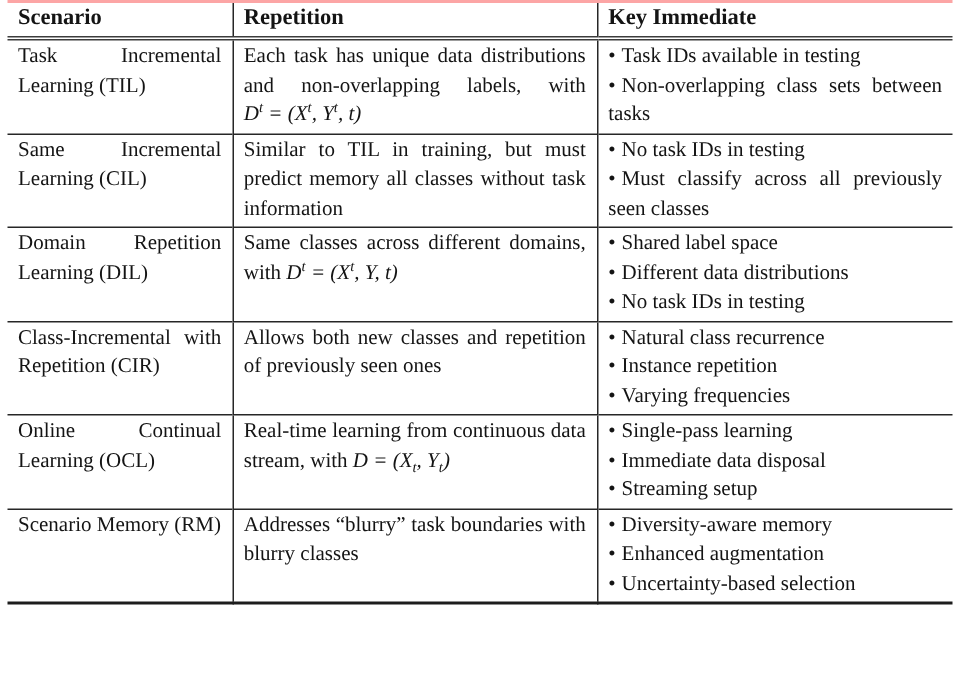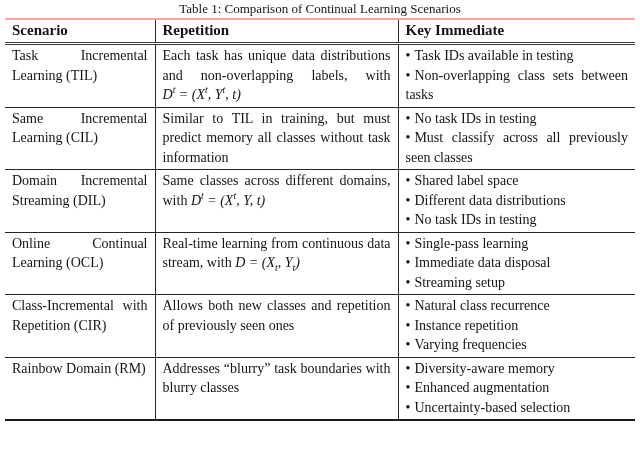--- a/index.html
+++ b/index.html
@@ -46,21 +46,20 @@
   td.scenario, td.desc { text-align: justify; }
   .feature { text-align: justify; }
   .bullet { margin-right: 4px; }
   .math { font-style: italic; white-space: nowrap; }
   .math sup, .math sub { font-size: 70%; line-height: 0; }
 </style>
 </head>
 <body>
 
 <div class="page">
-  <div class="caption">Table 1: Comparison of Continual Learning Scenarios</div>
   <table class="cmp">
     <colgroup>
       <col class="c1">
         <col class="c2">
         <col class="c3">
     </colgroup>
     <thead>
       <tr>
         <th>Scenario</th>
         <th class="vsep">Repetition</th>
@@ -78,48 +77,48 @@
         </tr>
         <tr>
           <td class="scenario">Same Incremental Learning (CIL)</td>
           <td class="desc vsep">Similar to TIL in training, but must predict memory all classes without task information</td>
           <td class="feat vsep">
             <div class="feature"><span class="bullet">•</span>No task IDs in testing</div>
             <div class="feature"><span class="bullet">•</span>Must classify across all previously seen classes</div>
           </td>
         </tr>
         <tr>
-          <td class="scenario">Domain Incremental Streaming (DIL)</td>
+          <td class="scenario">Domain Repetition Learning (DIL)</td>
           <td class="desc vsep">Same classes across different domains, with <span class="math">D<sup>t</sup> = (X<sup>t</sup>, Y, t)</span></td>
           <td class="feat vsep">
             <div class="feature"><span class="bullet">•</span>Shared label space</div>
             <div class="feature"><span class="bullet">•</span>Different data distributions</div>
             <div class="feature"><span class="bullet">•</span>No task IDs in testing</div>
+          </td>
+        </tr>
+        <tr>
+          <td class="scenario">Class-Incremental with Repetition (CIR)</td>
+          <td class="desc vsep">Allows both new classes and repetition of previously seen ones</td>
+          <td class="feat vsep">
+            <div class="feature"><span class="bullet">•</span>Natural class recurrence</div>
+            <div class="feature"><span class="bullet">•</span>Instance repetition</div>
+            <div class="feature"><span class="bullet">•</span>Varying frequencies</div>
           </td>
         </tr>
         <tr>
           <td class="scenario">Online Continual Learning (OCL)</td>
           <td class="desc vsep">Real-time learning from continuous data stream, with <span class="math">D = (X<sub>t</sub>, Y<sub>t</sub>)</span></td>
           <td class="feat vsep">
             <div class="feature"><span class="bullet">•</span>Single-pass learning</div>
             <div class="feature"><span class="bullet">•</span>Immediate data disposal</div>
             <div class="feature"><span class="bullet">•</span>Streaming setup</div>
           </td>
         </tr>
         <tr>
-          <td class="scenario">Class-Incremental with Repetition (CIR)</td>
-          <td class="desc vsep">Allows both new classes and repetition of previously seen ones</td>
-          <td class="feat vsep">
-            <div class="feature"><span class="bullet">•</span>Natural class recurrence</div>
-            <div class="feature"><span class="bullet">•</span>Instance repetition</div>
-            <div class="feature"><span class="bullet">•</span>Varying frequencies</div>
-          </td>
-        </tr>
-        <tr>
-          <td class="scenario">Rainbow Domain (RM)</td>
+          <td class="scenario">Scenario Memory (RM)</td>
           <td class="desc vsep">Addresses “blurry” task boundaries with blurry classes</td>
           <td class="feat vsep">
             <div class="feature"><span class="bullet">•</span>Diversity-aware memory</div>
             <div class="feature"><span class="bullet">•</span>Enhanced augmentation</div>
             <div class="feature"><span class="bullet">•</span>Uncertainty-based selection</div>
           </td>
         </tr>
       </tbody>
   </table>
 </div>

